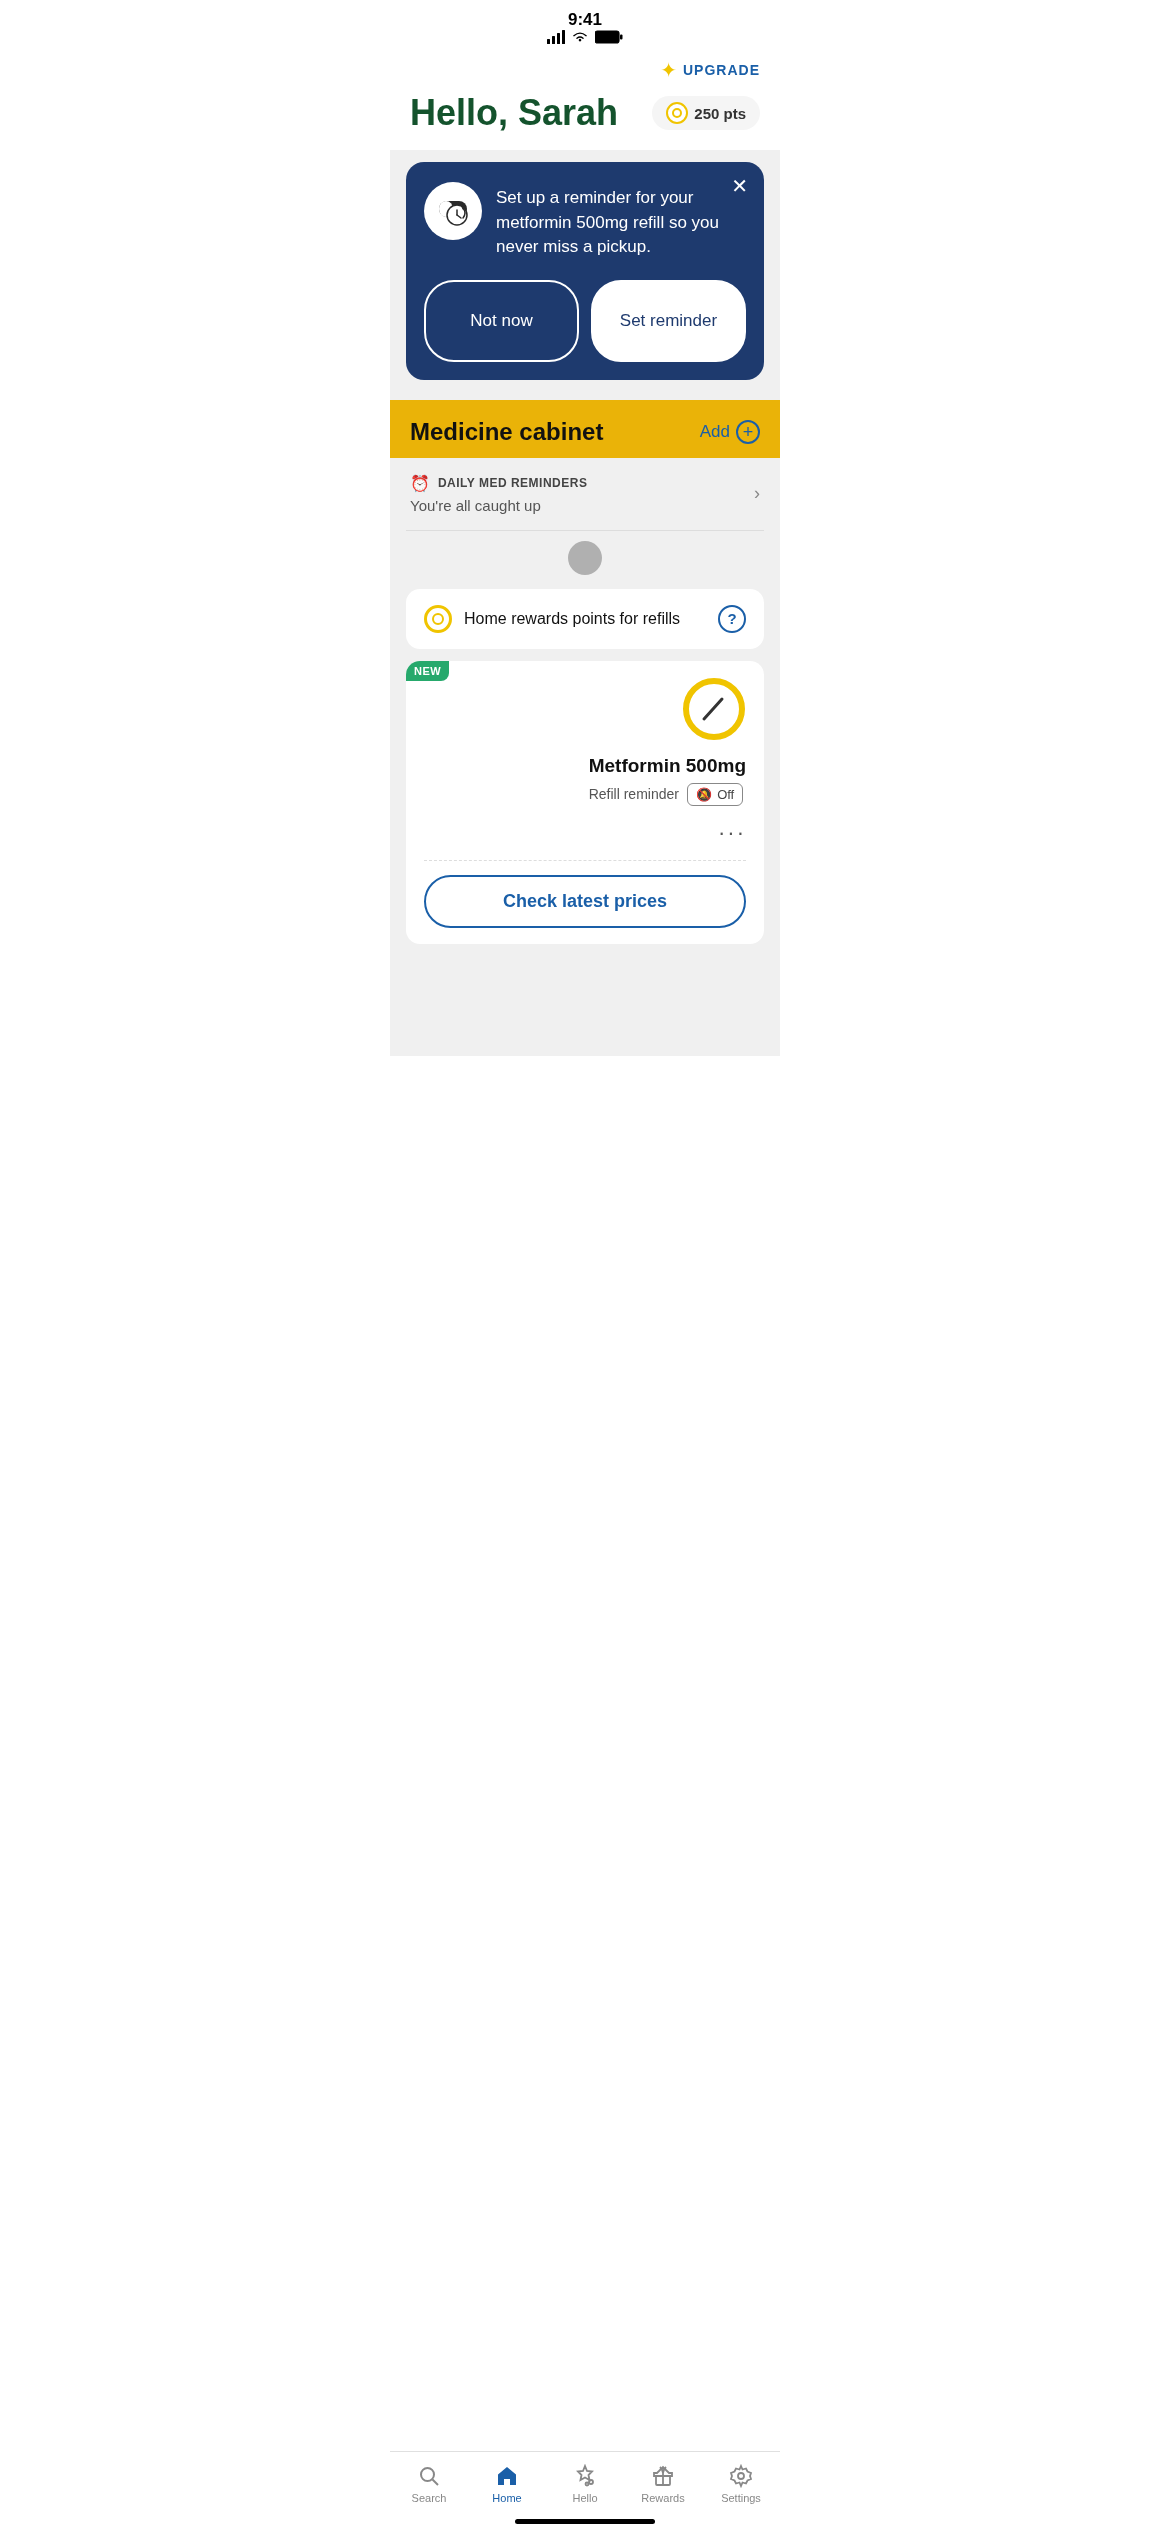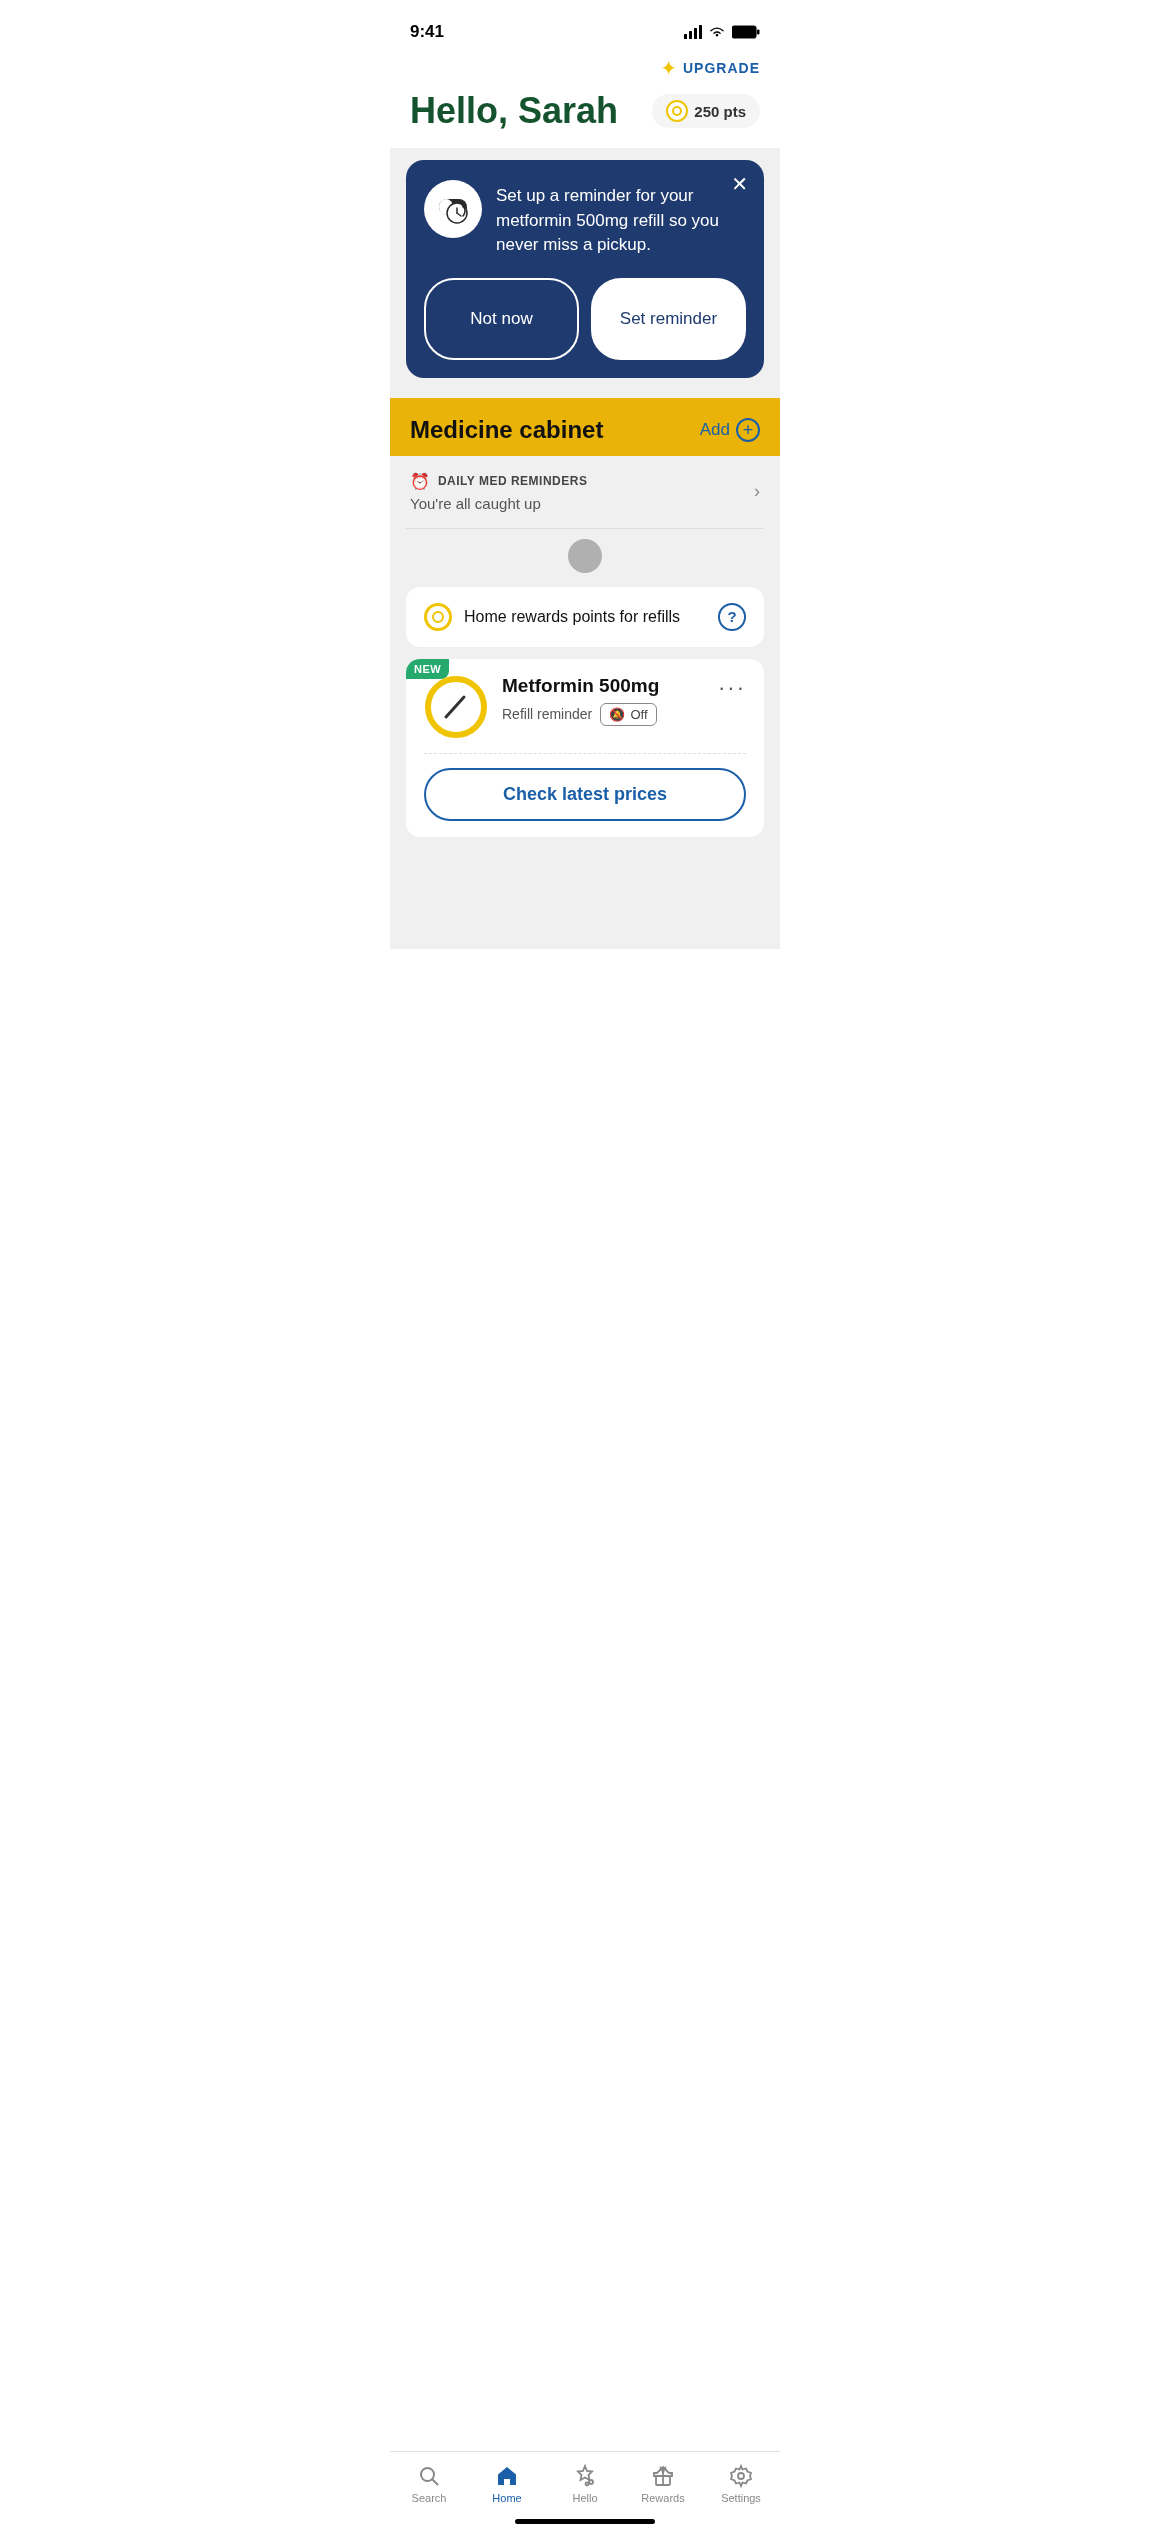--- a/index.html
+++ b/index.html
@@ -11,24 +11,25 @@
       width: 390px;
       min-height: 844px;
       margin: 0 auto;
       overflow-x: hidden;
       position: relative;
     }
 
     
     .status-bar {
       display: flex;
-      justify-content: space-between;
-      align-items: center;
-      padding: 22px 20px 6px 20px;
+      justify-content: center;
+      align-items: center;
+      padding: 10px 20px 6px 20px;
       background: #ffffff;
+      flex-direction: column;
     }
     .status-time {
       font-size: 17px;
       font-weight: 600;
       color: #000;
     }
     .status-icons {
       display: flex;
       align-items: center;
       gap: 6px;
@@ -316,23 +317,24 @@
     
     .med-card {
       background: #fff;
       border-radius: 14px;
       margin: 0 0 12px 0;
       overflow: hidden;
     }
     .med-card-top {
       padding: 16px 18px 14px 18px;
       display: flex;
-      align-items: flex-start;
+      align-items: flex-end;
       gap: 14px;
       position: relative;
+      flex-direction: column;
     }
     .new-badge {
       position: absolute;
       top: 0;
       left: 0;
       background: #26a96c;
       color: #fff;
       font-size: 11px;
       font-weight: 700;
       padding: 4px 8px;

